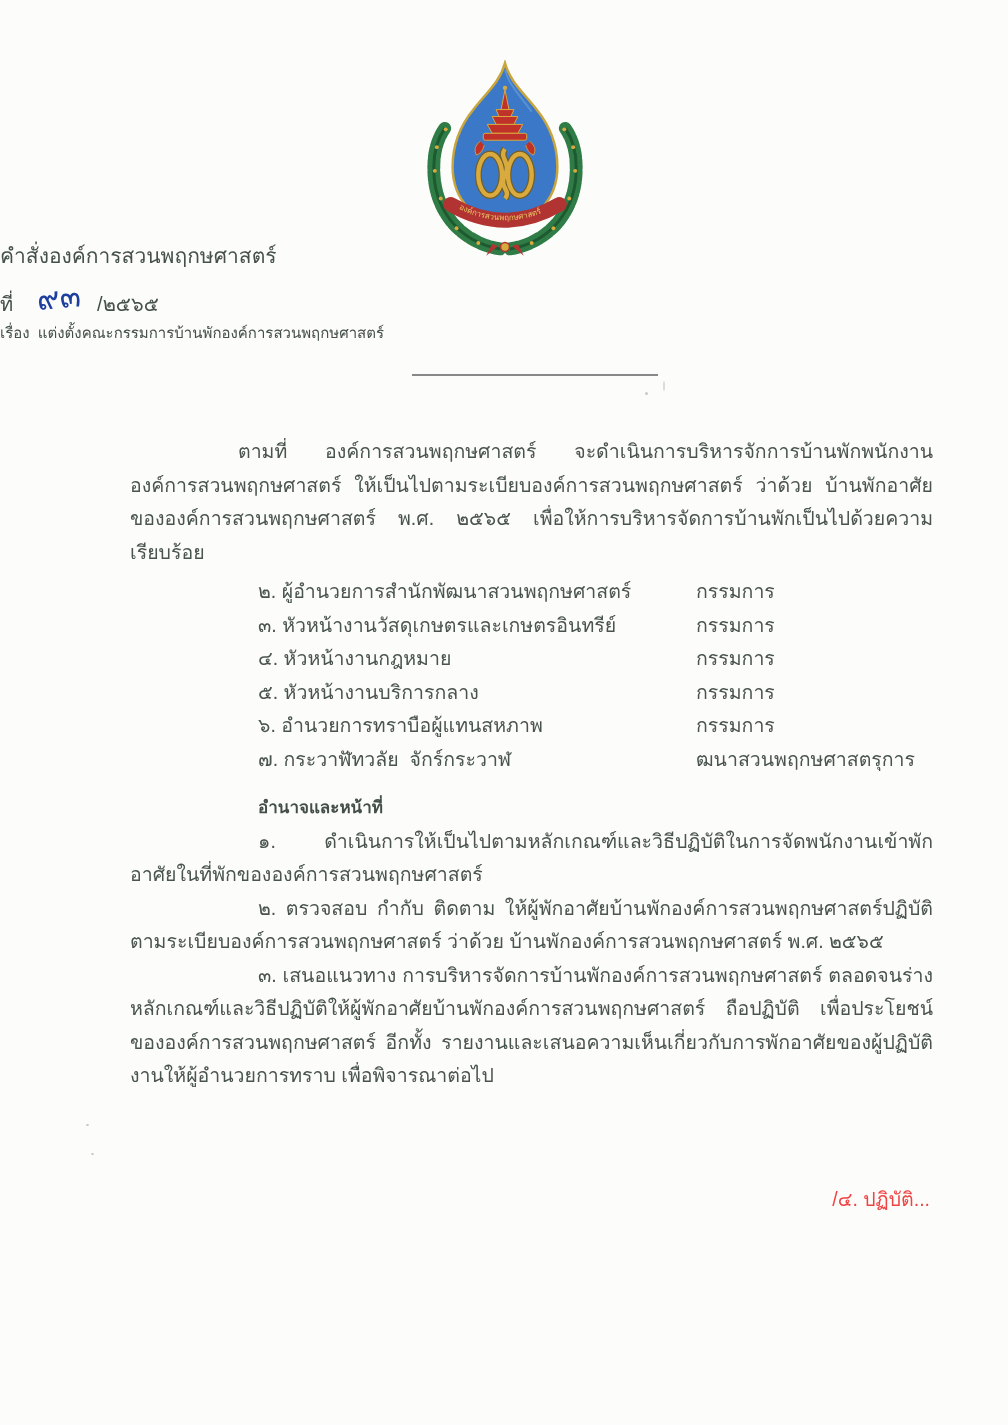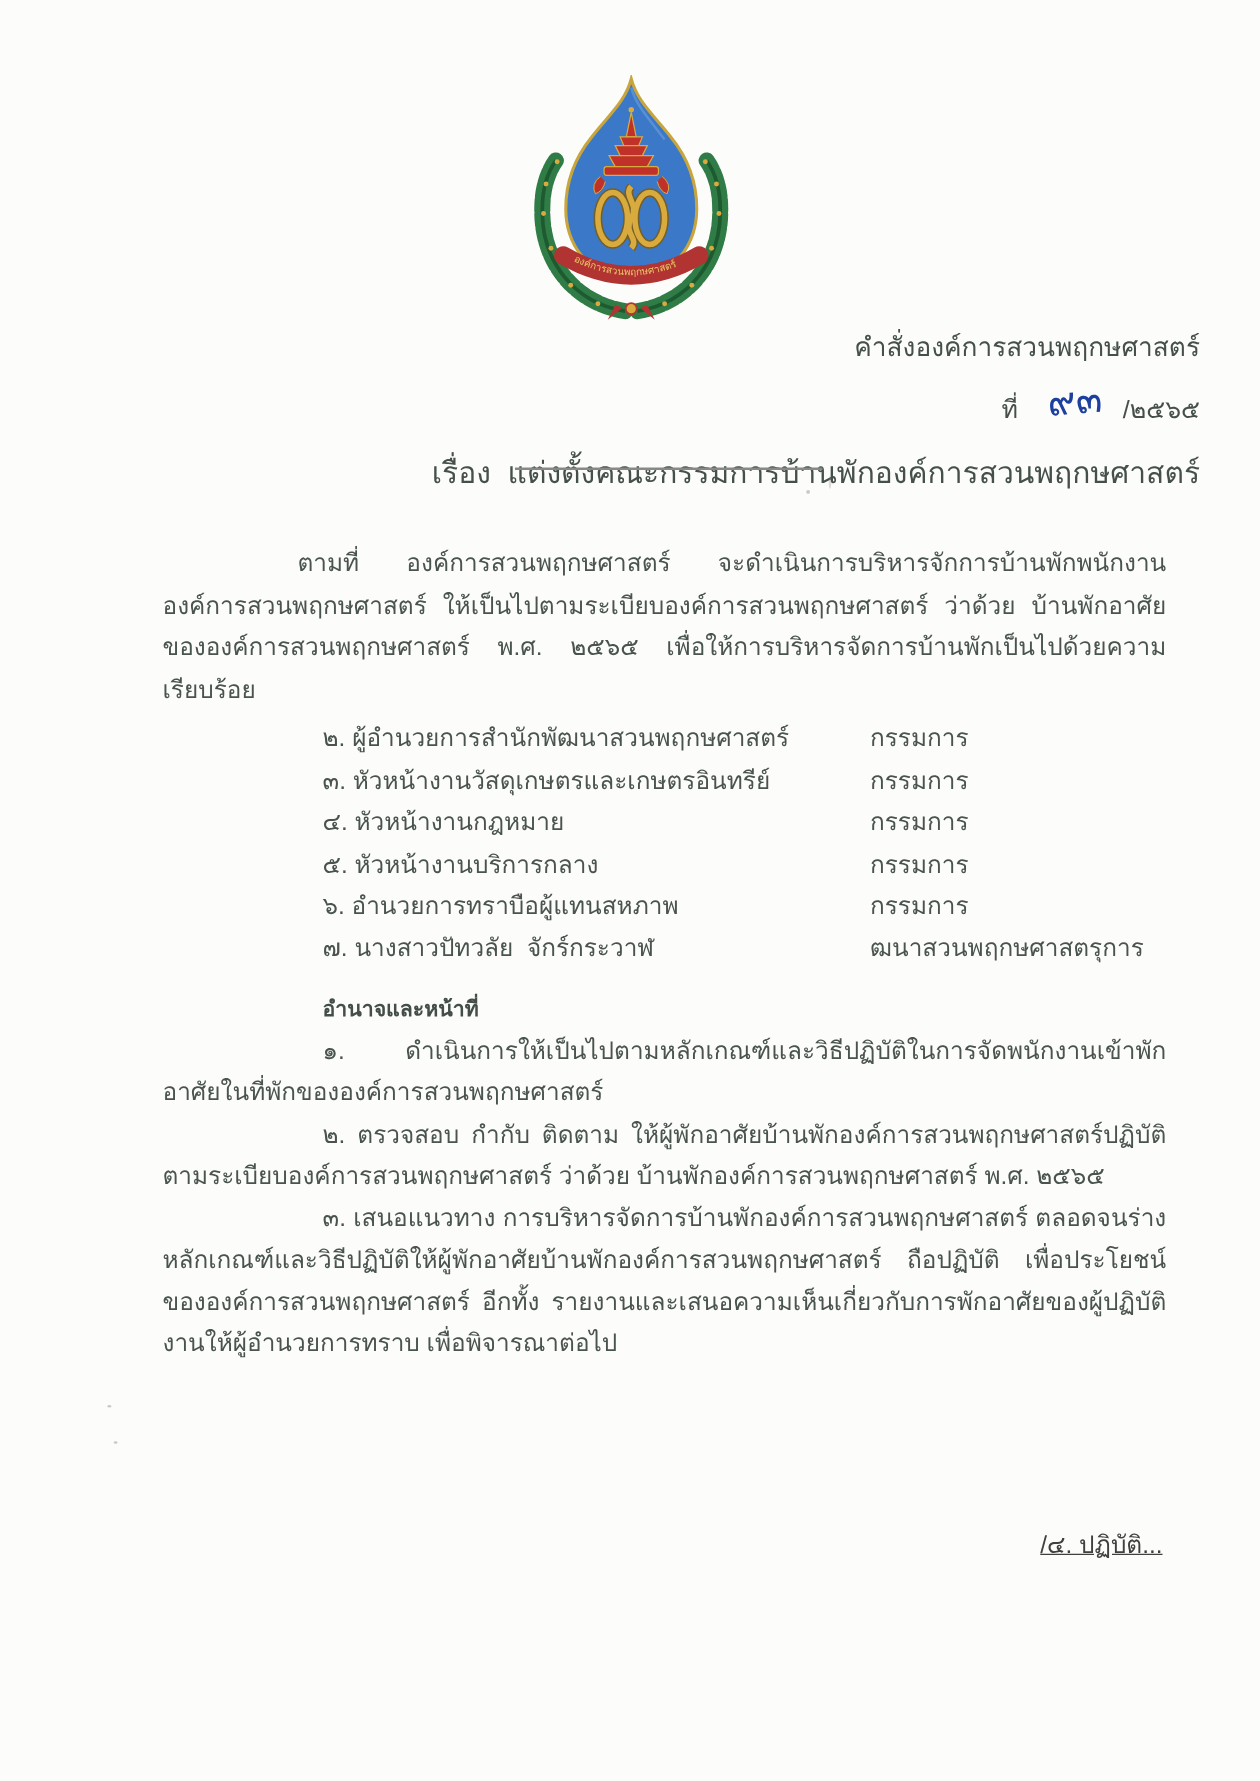--- a/index.html
+++ b/index.html
@@ -3,40 +3,40 @@
 <meta charset="utf-8">
 <style>
   html,body{margin:0;padding:0;background:#e8e8e6;}
   .page{
     position:relative; width:1008px; height:1425px; margin:0 auto;
     background:#fcfcfa; overflow:hidden;
     font-family:"Liberation Sans","DejaVu Sans",sans-serif;
     color:#4a544f;
   }
   .logo{position:absolute; left:421px; top:60px; width:168px; height:198px;}
-  .title-block{position:absolute; left:0; top:263px; width:960px; text-align:right;}
+  .title-block{position:absolute; left:0; top:240px; width:960px; text-align:left;}
   .title{font-size:21px; line-height:32px; color:#45504b;}
   .doc-no{font-size:20px; margin-top:3px; height:40px; color:#45504b;}
   .doc-no .hand{
     color:#1d3f9e; font-size:31px; font-weight:500; display:inline-block;
     transform:rotate(-5deg) translateY(-3px); margin:0 16px 0 24px;
   }
-  .subject{font-size:24px; margin-top:20px; white-space:pre-wrap; color:#45504b;}
+  .subject{font-size:15px; margin-top:6px; white-space:pre-wrap; color:#45504b;}
   .divider{position:absolute; left:412px; top:374px; width:246px; height:2px; background:#888;}
   .speck{position:absolute; background:#8a8a8a; opacity:.45; border-radius:50%;}
   .body-block{position:absolute; left:130px; top:435px; width:803px;
     font-size:19.5px; line-height:33.5px; text-align:justify;}
   .para{margin:0; text-indent:108px;}
   .committee{margin-top:6px;}
   .c-row{position:relative; padding-left:128px; height:33.5px;}
   .c-name{white-space:pre-wrap;}
   .c-role{position:absolute; left:566px; top:0;}
   .duties-heading{margin:15px 0 0 128px; font-weight:bold; font-size:17px; color:#434e49;}
   .duty{margin:0; text-indent:128px;}
-  .footer-note{position:absolute; right:78px; top:1220px; font-size:19.5px; color:#404040;text-decoration:underline;}
+  .footer-note{position:absolute; right:78px; top:1184px; font-size:19.5px; color:#ef4444;}
 </style>
 </head>
 <body>
 
 <div class="page">
 
   <div class="logo">
     <svg viewBox="0 0 170 200" width="168" height="198">
       <defs>
         <path id="bannerPath" d="M30,146 Q85,178 140,146"></path>
@@ -143,21 +143,21 @@
         <span class="c-name">หัวหน้างานบริการกลาง</span>
         <span class="c-role">กรรมการ</span>
       </div>
       <div class="c-row">
         <span class="c-num">๖.</span>
         <span class="c-name">อำนวยการทราบือผู้แทนสหภาพ</span>
         <span class="c-role">กรรมการ</span>
       </div>
       <div class="c-row">
         <span class="c-num">๗.</span>
-        <span class="c-name">นางสาวปัทวลัย  จักร์กระวาฬ</span>
+        <span class="c-name">กระวาฬัทวลัย  จักร์กระวาฬ</span>
         <span class="c-role">ฒนาสวนพฤกษศาสตรุการ</span>
       </div>
     </div>
 
     <div class="duties-heading">อำนาจและหน้าที่</div>
     <p class="para duty">๑. ดำเนินการให้เป็นไปตามหลักเกณฑ์และวิธีปฏิบัติในการจัดพนักงานเข้าพักอาศัยในที่พักขององค์การสวนพฤกษศาสตร์</p>
     <p class="para duty">๒. ตรวจสอบ กำกับ ติดตาม ให้ผู้พักอาศัยบ้านพักองค์การสวนพฤกษศาสตร์ปฏิบัติตามระเบียบองค์การสวนพฤกษศาสตร์ ว่าด้วย บ้านพักองค์การสวนพฤกษศาสตร์ พ.ศ. ๒๕๖๕</p>
     <p class="para duty">๓. เสนอแนวทาง การบริหารจัดการบ้านพักองค์การสวนพฤกษศาสตร์ ตลอดจนร่างหลักเกณฑ์และวิธีปฏิบัติให้ผู้พักอาศัยบ้านพักองค์การสวนพฤกษศาสตร์ ถือปฏิบัติ เพื่อประโยชน์ขององค์การสวนพฤกษศาสตร์ อีกทั้ง รายงานและเสนอความเห็นเกี่ยวกับการพักอาศัยของผู้ปฏิบัติงานให้ผู้อำนวยการทราบ เพื่อพิจารณาต่อไป</p>
   </div>
 

